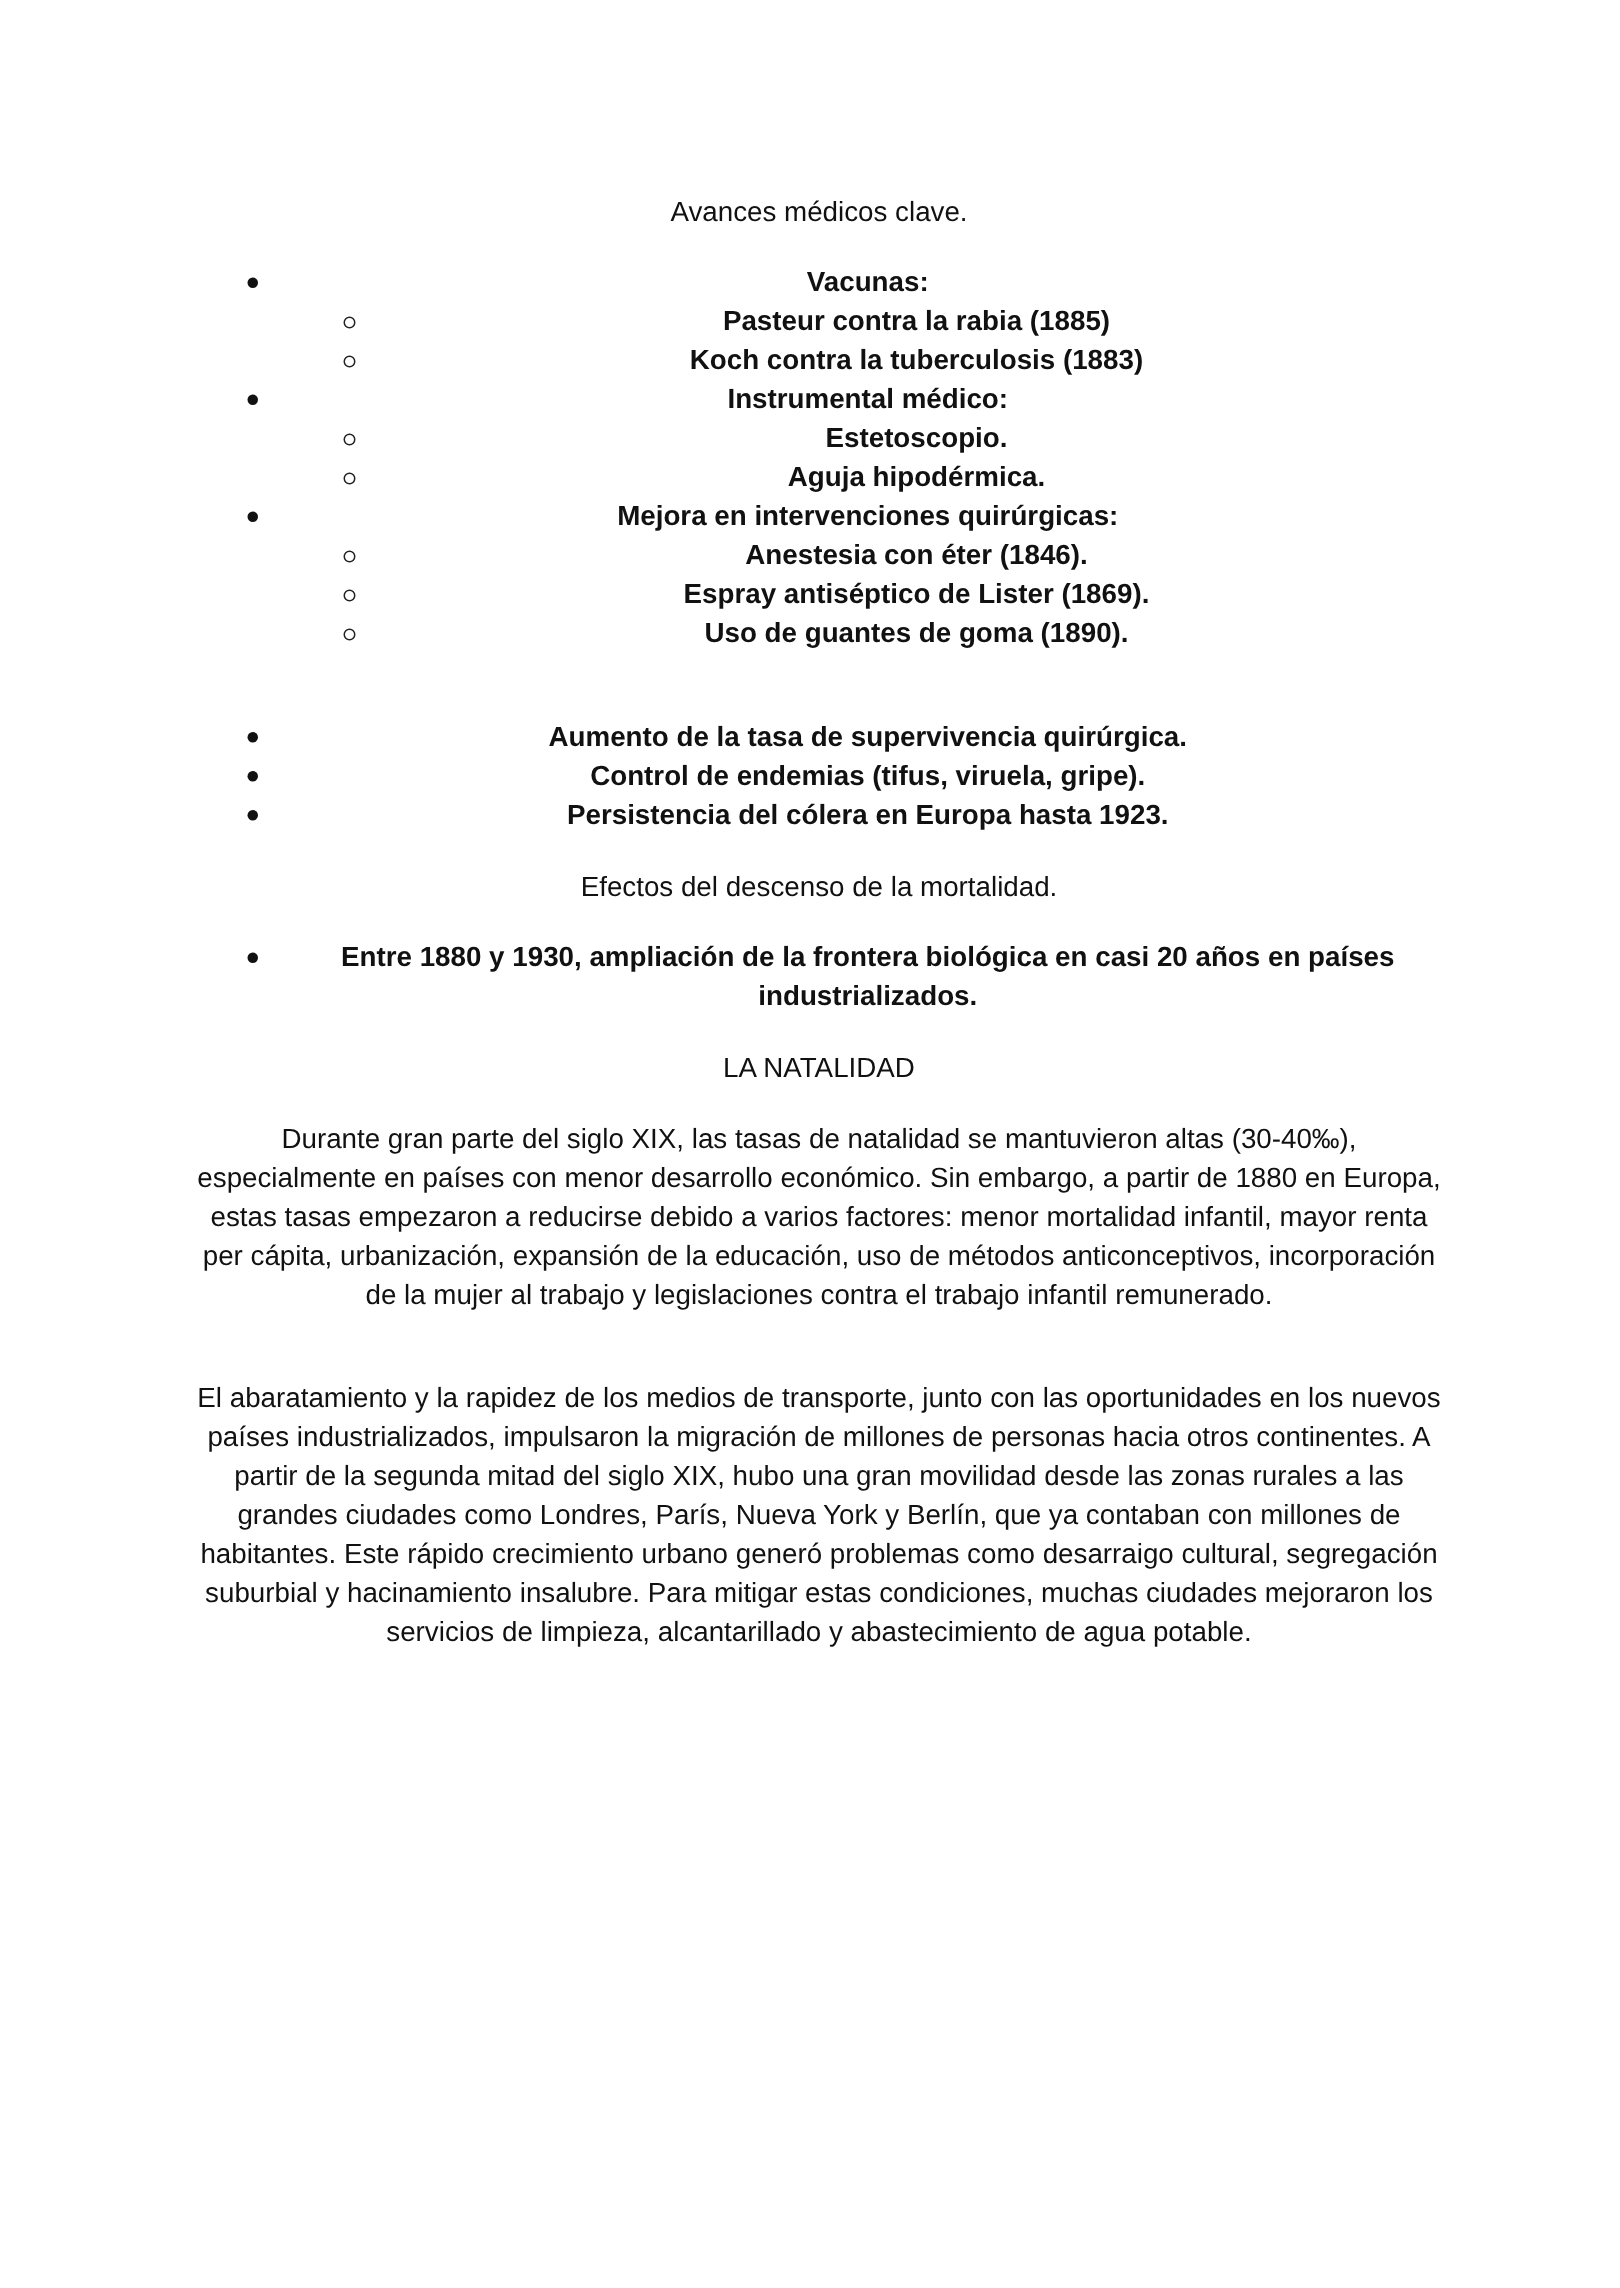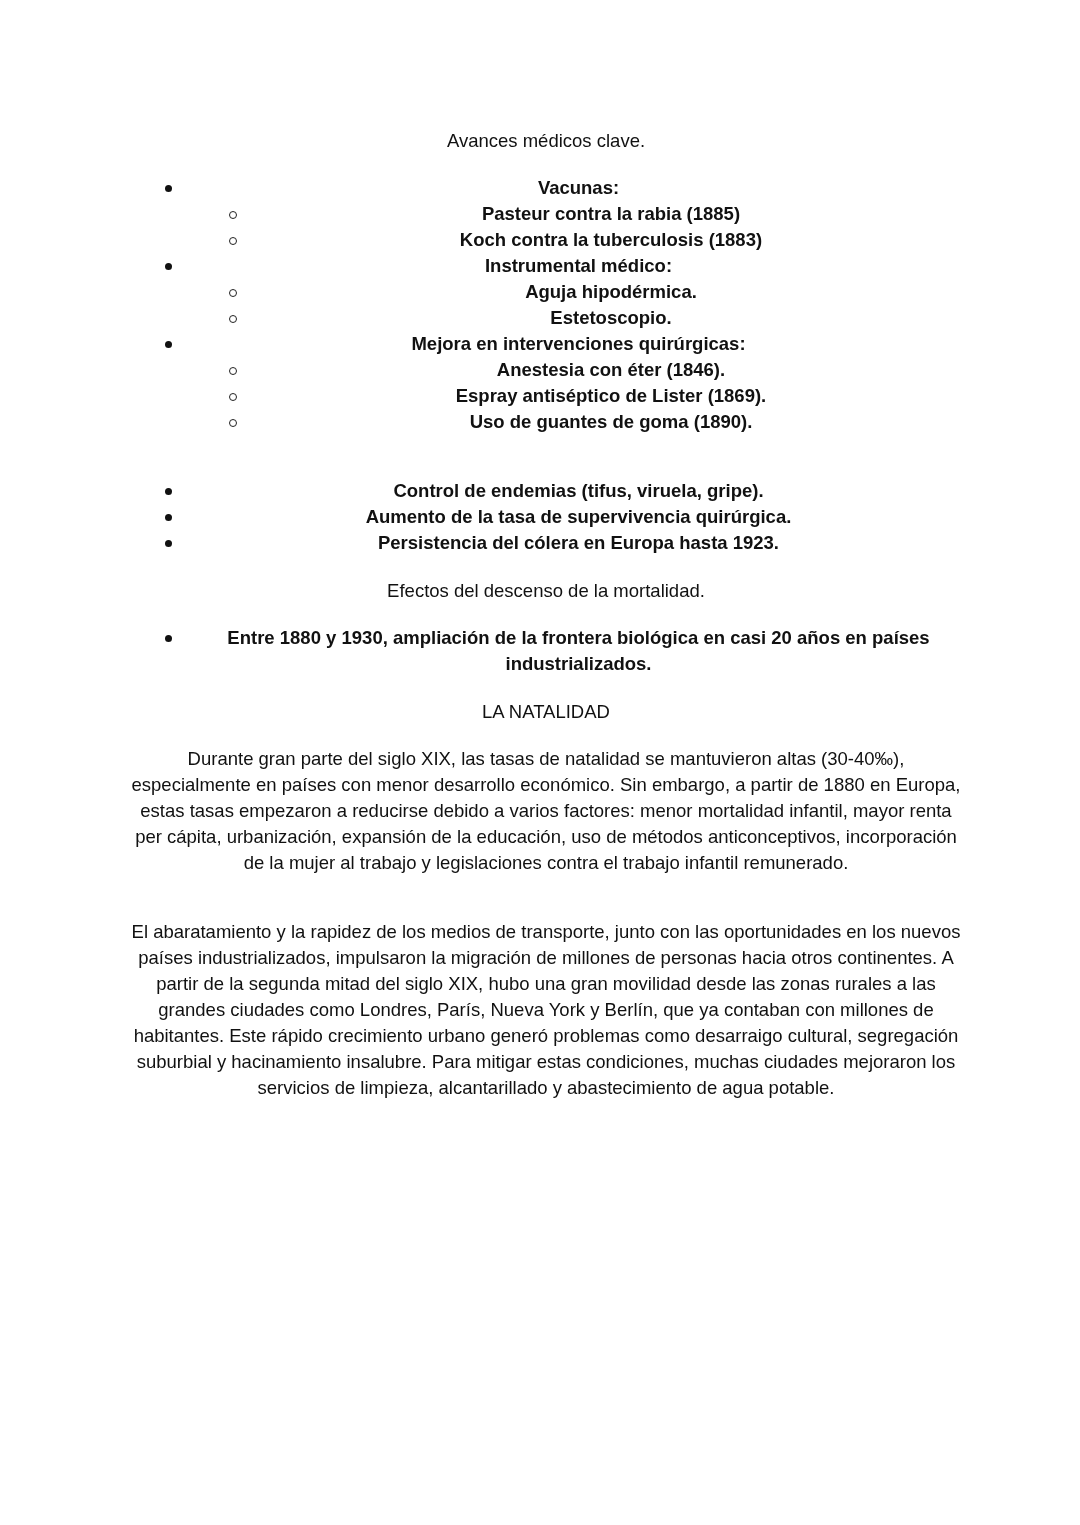--- a/index.html
+++ b/index.html
@@ -96,41 +96,41 @@
       <span>Vacunas:</span>
       <ul class="l2">
         <li><span class="bullet"></span><span>Pasteur contra la rabia (1885)</span></li>
         <li><span class="bullet"></span><span>Koch contra la tuberculosis (1883)</span></li>
       </ul>
     </li>
     <li>
       <span class="bullet"></span>
       <span>Instrumental médico:</span>
       <ul class="l2">
+        <li><span class="bullet"></span><span>Estetoscopio.</span></li>
         <li><span class="bullet"></span><span>Aguja hipodérmica.</span></li>
-        <li><span class="bullet"></span><span>Estetoscopio.</span></li>
       </ul>
     </li>
     <li>
       <span class="bullet"></span>
       <span>Mejora en intervenciones quirúrgicas:</span>
       <ul class="l2">
         <li><span class="bullet"></span><span>Anestesia con éter (1846).</span></li>
         <li><span class="bullet"></span><span>Espray antiséptico de Lister (1869).</span></li>
         <li><span class="bullet"></span><span>Uso de guantes de goma (1890).</span></li>
       </ul>
     </li>
   </ul>
 
   <div class="gap-md"></div>
 
   <div class="gap-sm"></div>
   <ul class="l1">
+    <li><span class="bullet"></span><span>Aumento de la tasa de supervivencia quirúrgica.</span></li>
     <li><span class="bullet"></span><span>Control de endemias (tifus, viruela, gripe).</span></li>
-    <li><span class="bullet"></span><span>Aumento de la tasa de supervivencia quirúrgica.</span></li>
     <li><span class="bullet"></span><span>Persistencia del cólera en Europa hasta 1923.</span></li>
   </ul>
 
   <div class="gap-md"></div>
 
   <p class="heading-plain">Efectos del descenso de la mortalidad.</p>
   <div class="gap-sm"></div>
   <ul class="l1">
     <li><span class="bullet"></span><span>Entre 1880 y 1930, ampliación de la frontera biológica en casi 20 años en países industrializados.</span></li>
   </ul>

